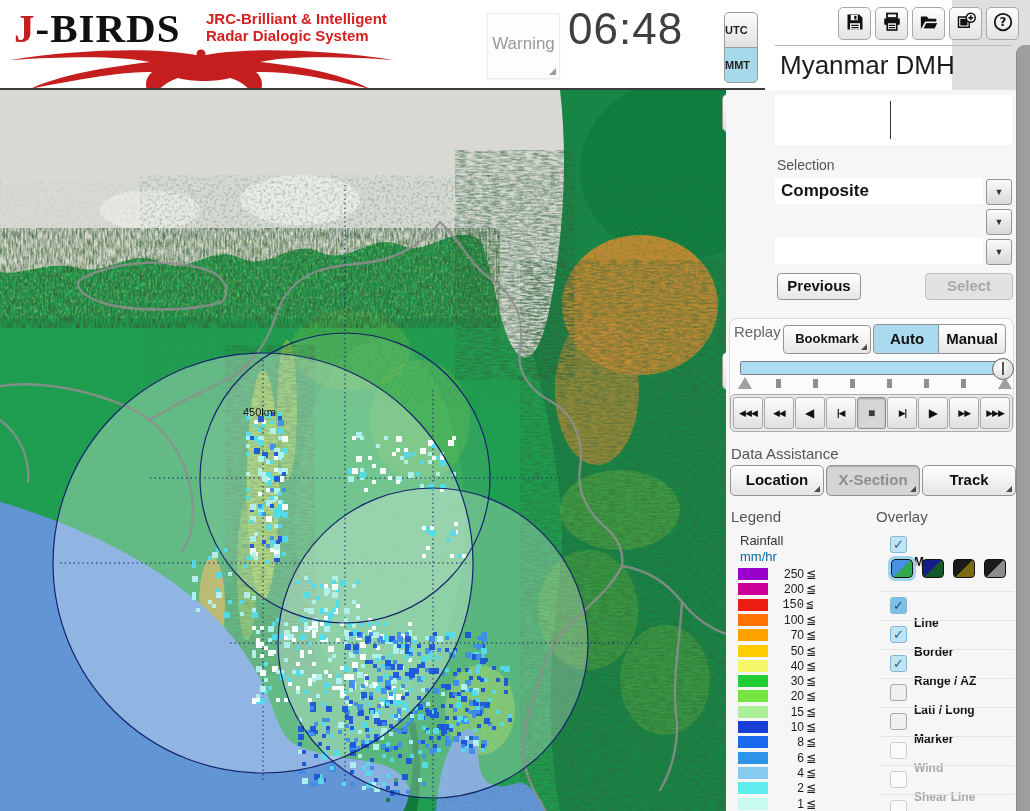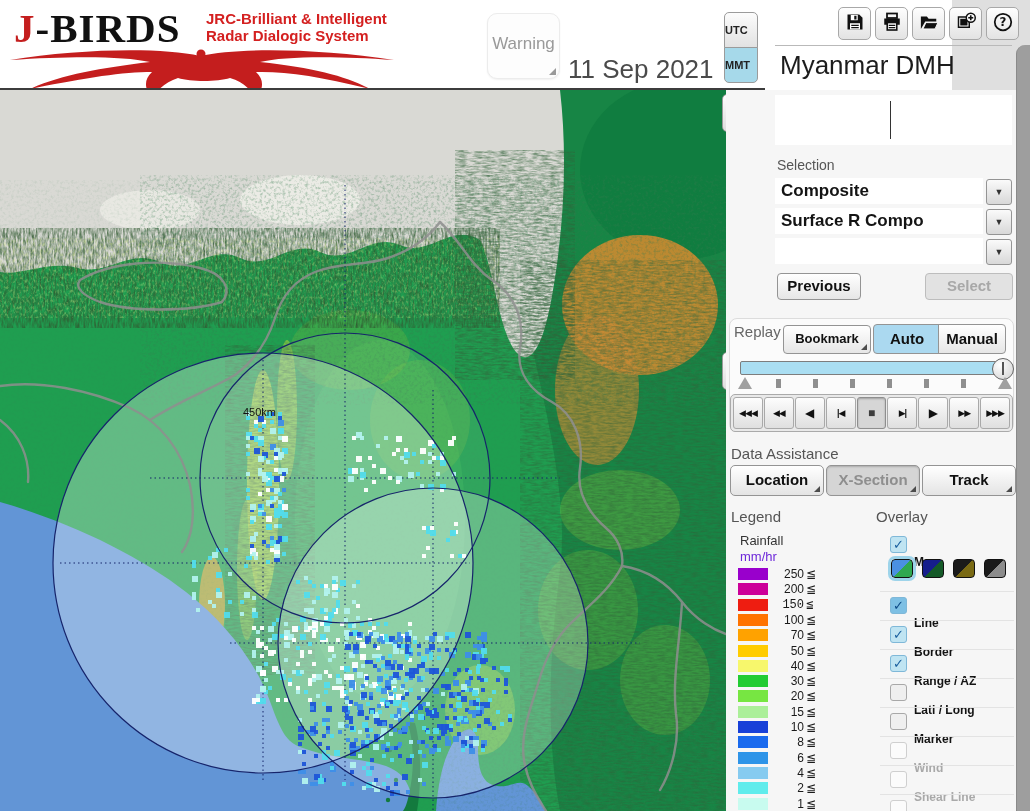--- a/index.html
+++ b/index.html
@@ -8,21 +8,21 @@
   .abs{position:absolute;}
   
   #header{left:0;top:0;width:952px;height:90px;background:#fff;}
   #logo{left:8px;top:2px;width:392px;height:86px;}
   #logo-title{left:6px;top:2px;font-family:"Liberation Serif","DejaVu Serif",serif;
               font-weight:bold;font-size:41px;letter-spacing:1px;color:#111;white-space:nowrap;}
   #logo-title .jred{color:#c41e1e;}
   #tagline{left:198px;top:8px;width:195px;color:#d42020;font-weight:bold;font-size:15px;line-height:17px;}
   #eagle{left:0px;top:46px;}
   #warning-btn{left:487px;top:13px;width:71px;height:64px;background:#fdfdfd;border:1px solid #ececec;
-               border-radius:10px;color:#999;font-size:17px;text-align:center;line-height:60px;box-shadow:0 1px 2px rgba(0,0,0,.06);}
+               border-radius:0;color:#999;font-size:17px;text-align:center;line-height:60px;box-shadow:0 1px 2px rgba(0,0,0,.06);}
   #warning-btn:after{content:"";position:absolute;right:3px;bottom:3px;border-left:7px solid transparent;border-bottom:7px solid #9a9a9a;}
   #clock-time{left:568px;top:4px;font-size:44px;color:#3f3f3f;letter-spacing:1px;}
   #clock-date{left:568px;top:54px;font-size:26px;color:#4a4a4a;white-space:nowrap;}
   .tzbtn{position:absolute;left:724px;width:32px;height:34px;border:1px solid #9b9b9b;
          font-size:11px;font-weight:bold;color:#222;text-align:left;line-height:34px;}
   .tzbtn.top{top:12px;border-radius:5px 5px 0 0;background:linear-gradient(#fcfcfc,#e2e2e2);}
   .tzbtn.bot{top:47px;border-radius:0 0 5px 5px;background:#a6d9ea;}
   #toolbar{left:838px;top:7px;height:33px;display:flex;gap:4px;}
   .toolbtn{width:31px;height:31px;border:1px solid #a8a8a8;border-radius:5px;
            background:linear-gradient(#fefefe,#e3e3e3);display:flex;align-items:center;justify-content:center;}
@@ -74,21 +74,21 @@
   .tbtn.multi{font-size:9px;letter-spacing:-1px;}
   .tbtn.single{font-size:12px;}
   .tbtn.active{background:#d6d6d6;border-color:#8e8e8e;color:#3d3d3d;box-shadow:inset 0 1px 2px rgba(0,0,0,.25);}
   #da-label{left:5px;top:355px;font-size:15px;color:#555;}
   .dabtn{position:absolute;top:375px;width:92px;height:29px;border:1px solid #949494;border-radius:5px;
          background:linear-gradient(#fff,#e4e4e4);font-size:15px;font-weight:bold;color:#111;text-align:center;line-height:28px;}
   .dabtn.pressed{background:#d5d5d5;color:#8e8e8e;box-shadow:inset 0 1px 2px rgba(0,0,0,.2);}
   #legend-label{left:5px;top:418px;font-size:15px;color:#555;}
   #overlay-label{left:150px;top:418px;font-size:15px;color:#555;}
   #legend-unit1{left:14px;top:443px;font-size:13px;color:#333;}
-  #legend-unit2{left:14px;top:459px;font-size:13px;color:#6d28d9;}
+  #legend-unit2{left:14px;top:459px;font-size:13px;color:#0369a1;}
   .legrow{position:absolute;left:12px;width:120px;height:15px;}
   .legsw{position:absolute;left:0;top:1px;width:30px;height:12px;}
   .legval{position:absolute;left:34px;top:0;width:32px;font-size:12px;color:#1a1a1a;text-align:right;line-height:15px;}
   .legsym{position:absolute;left:68px;top:0;font-size:12px;color:#1a1a1a;line-height:15px;}
   #overlay-col{left:158px;top:438px;width:130px;}
   .ovrow{position:absolute;left:0;width:130px;height:26px;}
   .ovrow .divider{position:absolute;left:-4px;right:0;top:-3px;height:1px;background:#e3e3e3;}
   .cb{position:absolute;left:6px;top:3px;width:17px;height:17px;border-radius:3px;box-sizing:border-box;
       text-align:center;line-height:16px;font-size:13px;font-weight:bold;}
   .cb.checked{background:#bfe4f2;border:1px solid #7fb8d8;color:#1a5f9e;}
@@ -114,21 +114,21 @@
     </div>
     <svg id="eagle" class="abs" width="390" height="40" viewBox="0 0 390 40">
       <path fill="#c41e1e" d="M2,12 C70,1 152,-1 192,8 C232,-1 314,1 386,12 C330,8 276,8 252,14
         C306,20 338,28 362,41 C316,29 276,23 248,24 C257,32 255,42 248,50 C242,41 234,33 222,30
         C209,34 183,34 170,30 C158,34 150,41 144,50 C137,42 135,32 144,24 C114,24 76,30 22,41
         C52,27 92,20 142,14 C116,8 62,8 2,12 Z"></path>
       <circle cx="193" cy="6" r="4.5" fill="#c41e1e"></circle>
     </svg>
   </div>
   <div id="warning-btn" class="abs">Warning</div>
-  <div id="clock-date" class="abs">11 Sep 2021</div>
+  <div id="clock-time" class="abs">06:48</div>
   <div id="tz-col">
       <div class="tzbtn top">UTC</div>
       <div class="tzbtn bot">MMT</div>
     </div>
   <div id="toolbar" class="abs">
       <div class="toolbtn">
         <span><svg width="20" height="20" viewBox="0 0 16 16">
             <path d="M2 2h9.4L14 4.6V14H2z" fill="#111"></path>
             <rect x="4.6" y="2.4" width="5.6" height="4.2" fill="#fff"></rect>
             <rect x="7.4" y="3" width="1.8" height="3" fill="#111"></rect>
@@ -1207,21 +1207,20 @@
     <div class="vline"></div>
   </div>
 
   <div id="sel-label" class="abs">Selection</div>
   <div id="sel-fields">
       <div class="selrow" style="top: 88px;">
         <div class="field">Composite</div>
         <div class="ddbtn">▼</div>
       </div>
       <div class="selrow" style="top: 118px;">
-        <div class="field">Surface R Compo</div>
         <div class="ddbtn">▼</div>
       </div>
       <div class="selrow" style="top: 148px;">
         <div class="field"></div>
         <div class="ddbtn">▼</div>
       </div>
     </div>
   <div id="prev-btn" class="pbtn">Previous</div>
   <div id="select-btn" class="pbtn">Select</div>
 

